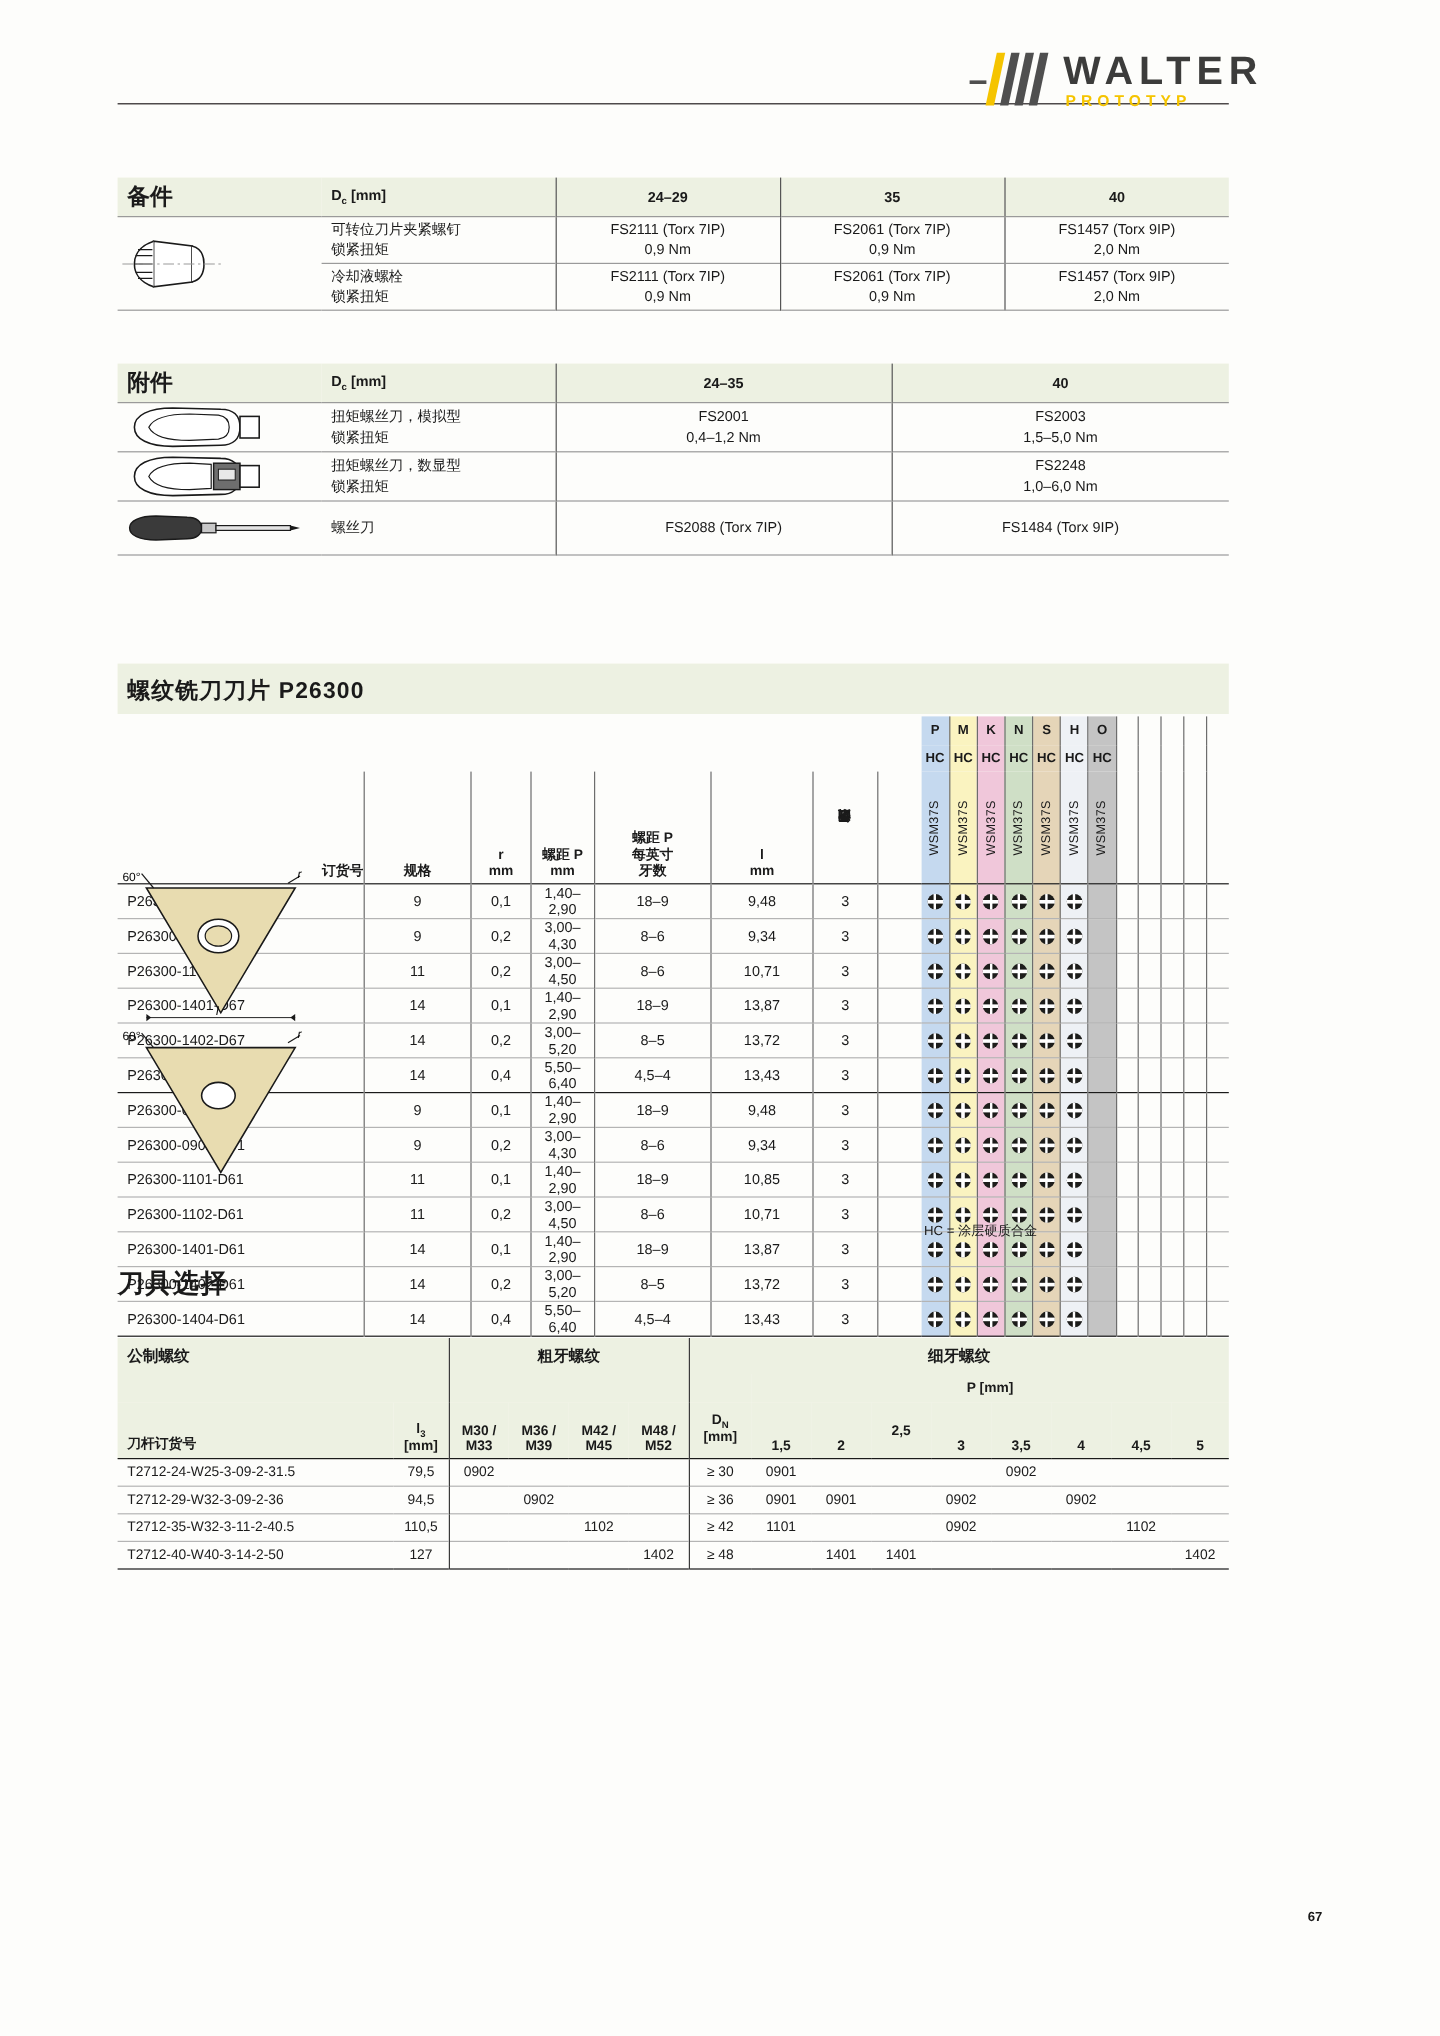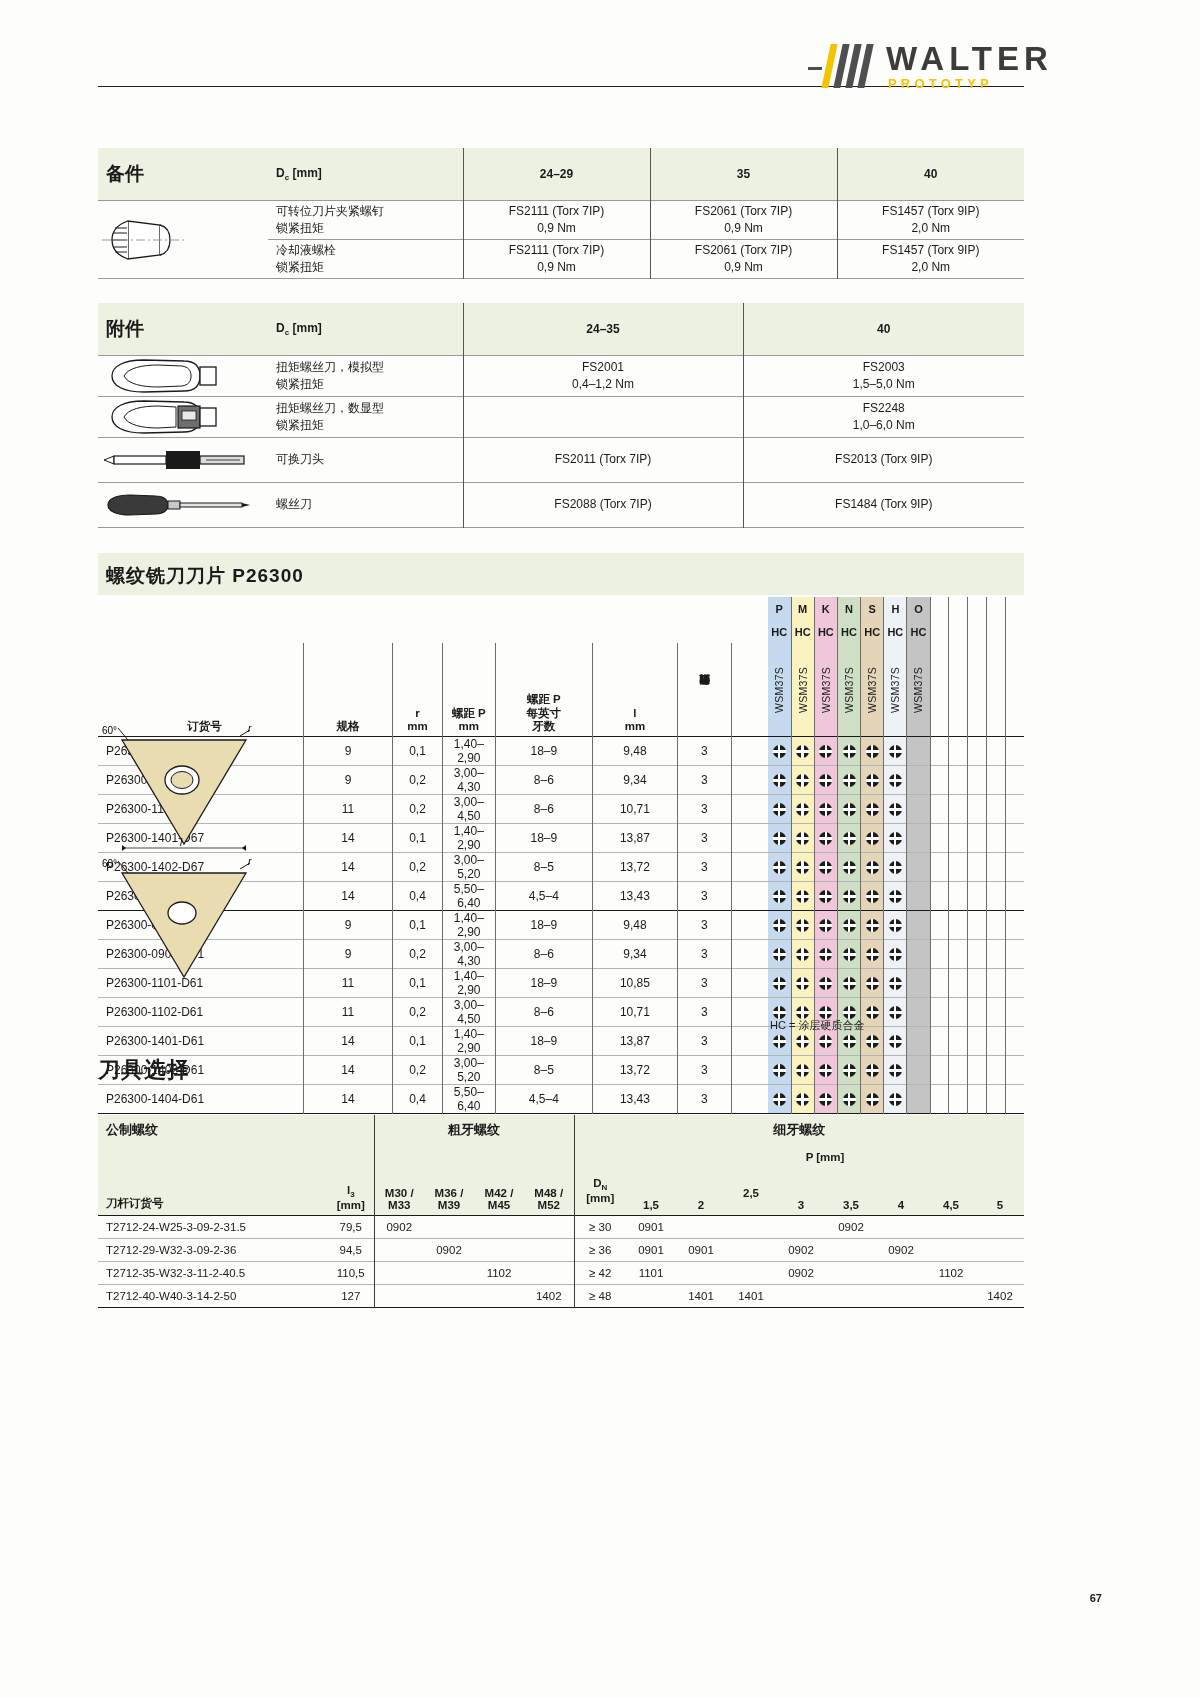--- a/index.html
+++ b/index.html
@@ -27,38 +27,38 @@
 
   
   .sec{position:absolute;}
   .band{background:#edf1e2;}
   table{border-collapse:collapse;table-layout:fixed;}
   td,th{padding:0;vertical-align:middle;font-weight:normal;}
   .secttl{font-size:19px;font-weight:bold;letter-spacing:1px;}
 
   
   .pt{width:926px;font-size:11.5px;}
-  .pt .hdrow td{height:52px;background:#edf1e2;}
+  .pt .hdrow td{height:32px;background:#edf1e2;}
   .pt .ttl{font-size:19px;font-weight:bold;padding-left:8px;vertical-align:middle;}
   .pt .dc{padding-left:8px;font-weight:bold;font-size:12px;}
   .pt .ctr{text-align:center;font-weight:bold;font-size:12px;}
   .pt .icon{width:170px;text-align:center;}
   .pt .desc{padding-left:8px;line-height:1.45;font-size:12px;}
   .pt .val{text-align:center;line-height:1.45;font-size:12px;}
   .pt .rowline td{border-top:1px solid #9a9a9a;}
   .pt .vline{border-left:1px solid #555;}
   .pt .cell{height:38px;}
   sub{font-size:8px;}
 
   
   .ins{width:926px;font-size:11.5px;}
   .ins td{border-right:1px solid #6d6d6d;}
   .ins .noborder{border-right:none;}
   .ins .hdr td{vertical-align:bottom;text-align:center;font-weight:bold;font-size:11.5px;line-height:1.15;padding-bottom:3px;}
-  .ins .hdr td.left{text-align:center;padding-left:8px;}
+  .ins .hdr td.left{text-align:right;padding-left:8px;}
   .ins .dat td{height:22.6px;text-align:center;font-size:12px;}
   .ins .dat td.left{text-align:left;padding-left:8px;}
   .ins .thick{border-top:1.6px solid #1a1a1a;}
   .ins .thin{border-top:1px solid #b4b4b4;}
   .iso{width:21px;font-size:11px;font-weight:bold;text-align:center;}
   .vlab{writing-mode:vertical-rl;transform:rotate(180deg);font-size:10.5px;white-space:nowrap;letter-spacing:.3px;}
   .dot{display:inline-block;width:13px;height:13px;border-radius:50%;background:#1d1d1b;position:relative;vertical-align:middle;}
   .dot::before,.dot::after{content:"";position:absolute;background:#fff;}
   .dot::before{left:0;top:5.2px;width:13px;height:2.4px;}
   .dot::after{left:5.2px;top:0;width:2.4px;height:13px;}
@@ -230,36 +230,20 @@
         <td class="val cell vline">
           <div></div>
               <div></div>
         </td>
         <td class="val cell vline">
           <div>FS2248</div>
               <div>1,0–6,0 Nm</div>
         </td>
       </tr>
 
-      <tr class="rowline">
-        <td class="icon" style="height:44px">
-          <svg width="150" height="26" viewBox="0 0 150 26">
-            <path d="M6 13 L16 9 L16 17 Z" fill="#fff" stroke="#1a1a1a" stroke-width="1"></path>
-            <rect x="16" y="9" width="52" height="8" fill="#fff" stroke="#1a1a1a" stroke-width="1.2"></rect>
-            <rect x="68" y="4" width="34" height="18" fill="#1a1a1a"></rect>
-            <rect x="102" y="9" width="44" height="8" fill="#dcdcdc" stroke="#1a1a1a" stroke-width="1.2"></rect>
-            <line x1="108" y1="13" x2="142" y2="13" stroke="#1a1a1a" stroke-width="0.8"></line>
-          </svg>
-        </td>
-        <td class="desc" style="height:44px">
-          <div>可换刀头</div>
-        </td>
-        <td class="val vline" style="height:44px">FS2011 (Torx 7IP)</td>
-        <td class="val vline" style="height:44px">FS2013 (Torx 9IP)</td>
-      </tr>
 
       <tr class="rowline">
         <td class="icon" style="height:44px">
           <svg width="155" height="28" viewBox="0 0 155 28">
             <path d="M10 14 C10 8,18 4,32 4 L58 5 C66 5,70 9,70 14 C70 19,66 23,58 23 L32 24 C18 24,10 20,10 14 Z" fill="#3a3a3a" stroke="#1a1a1a" stroke-width="1.2"></path>
             <rect x="70" y="10" width="12" height="8" fill="#c8c8c8" stroke="#1a1a1a" stroke-width="1"></rect>
             <rect x="82" y="12" width="62" height="4" fill="#e3e3e3" stroke="#1a1a1a" stroke-width="1"></rect>
             <path d="M144 12 L152 14 L144 16 Z" fill="#1a1a1a"></path>
           </svg>
         </td>

